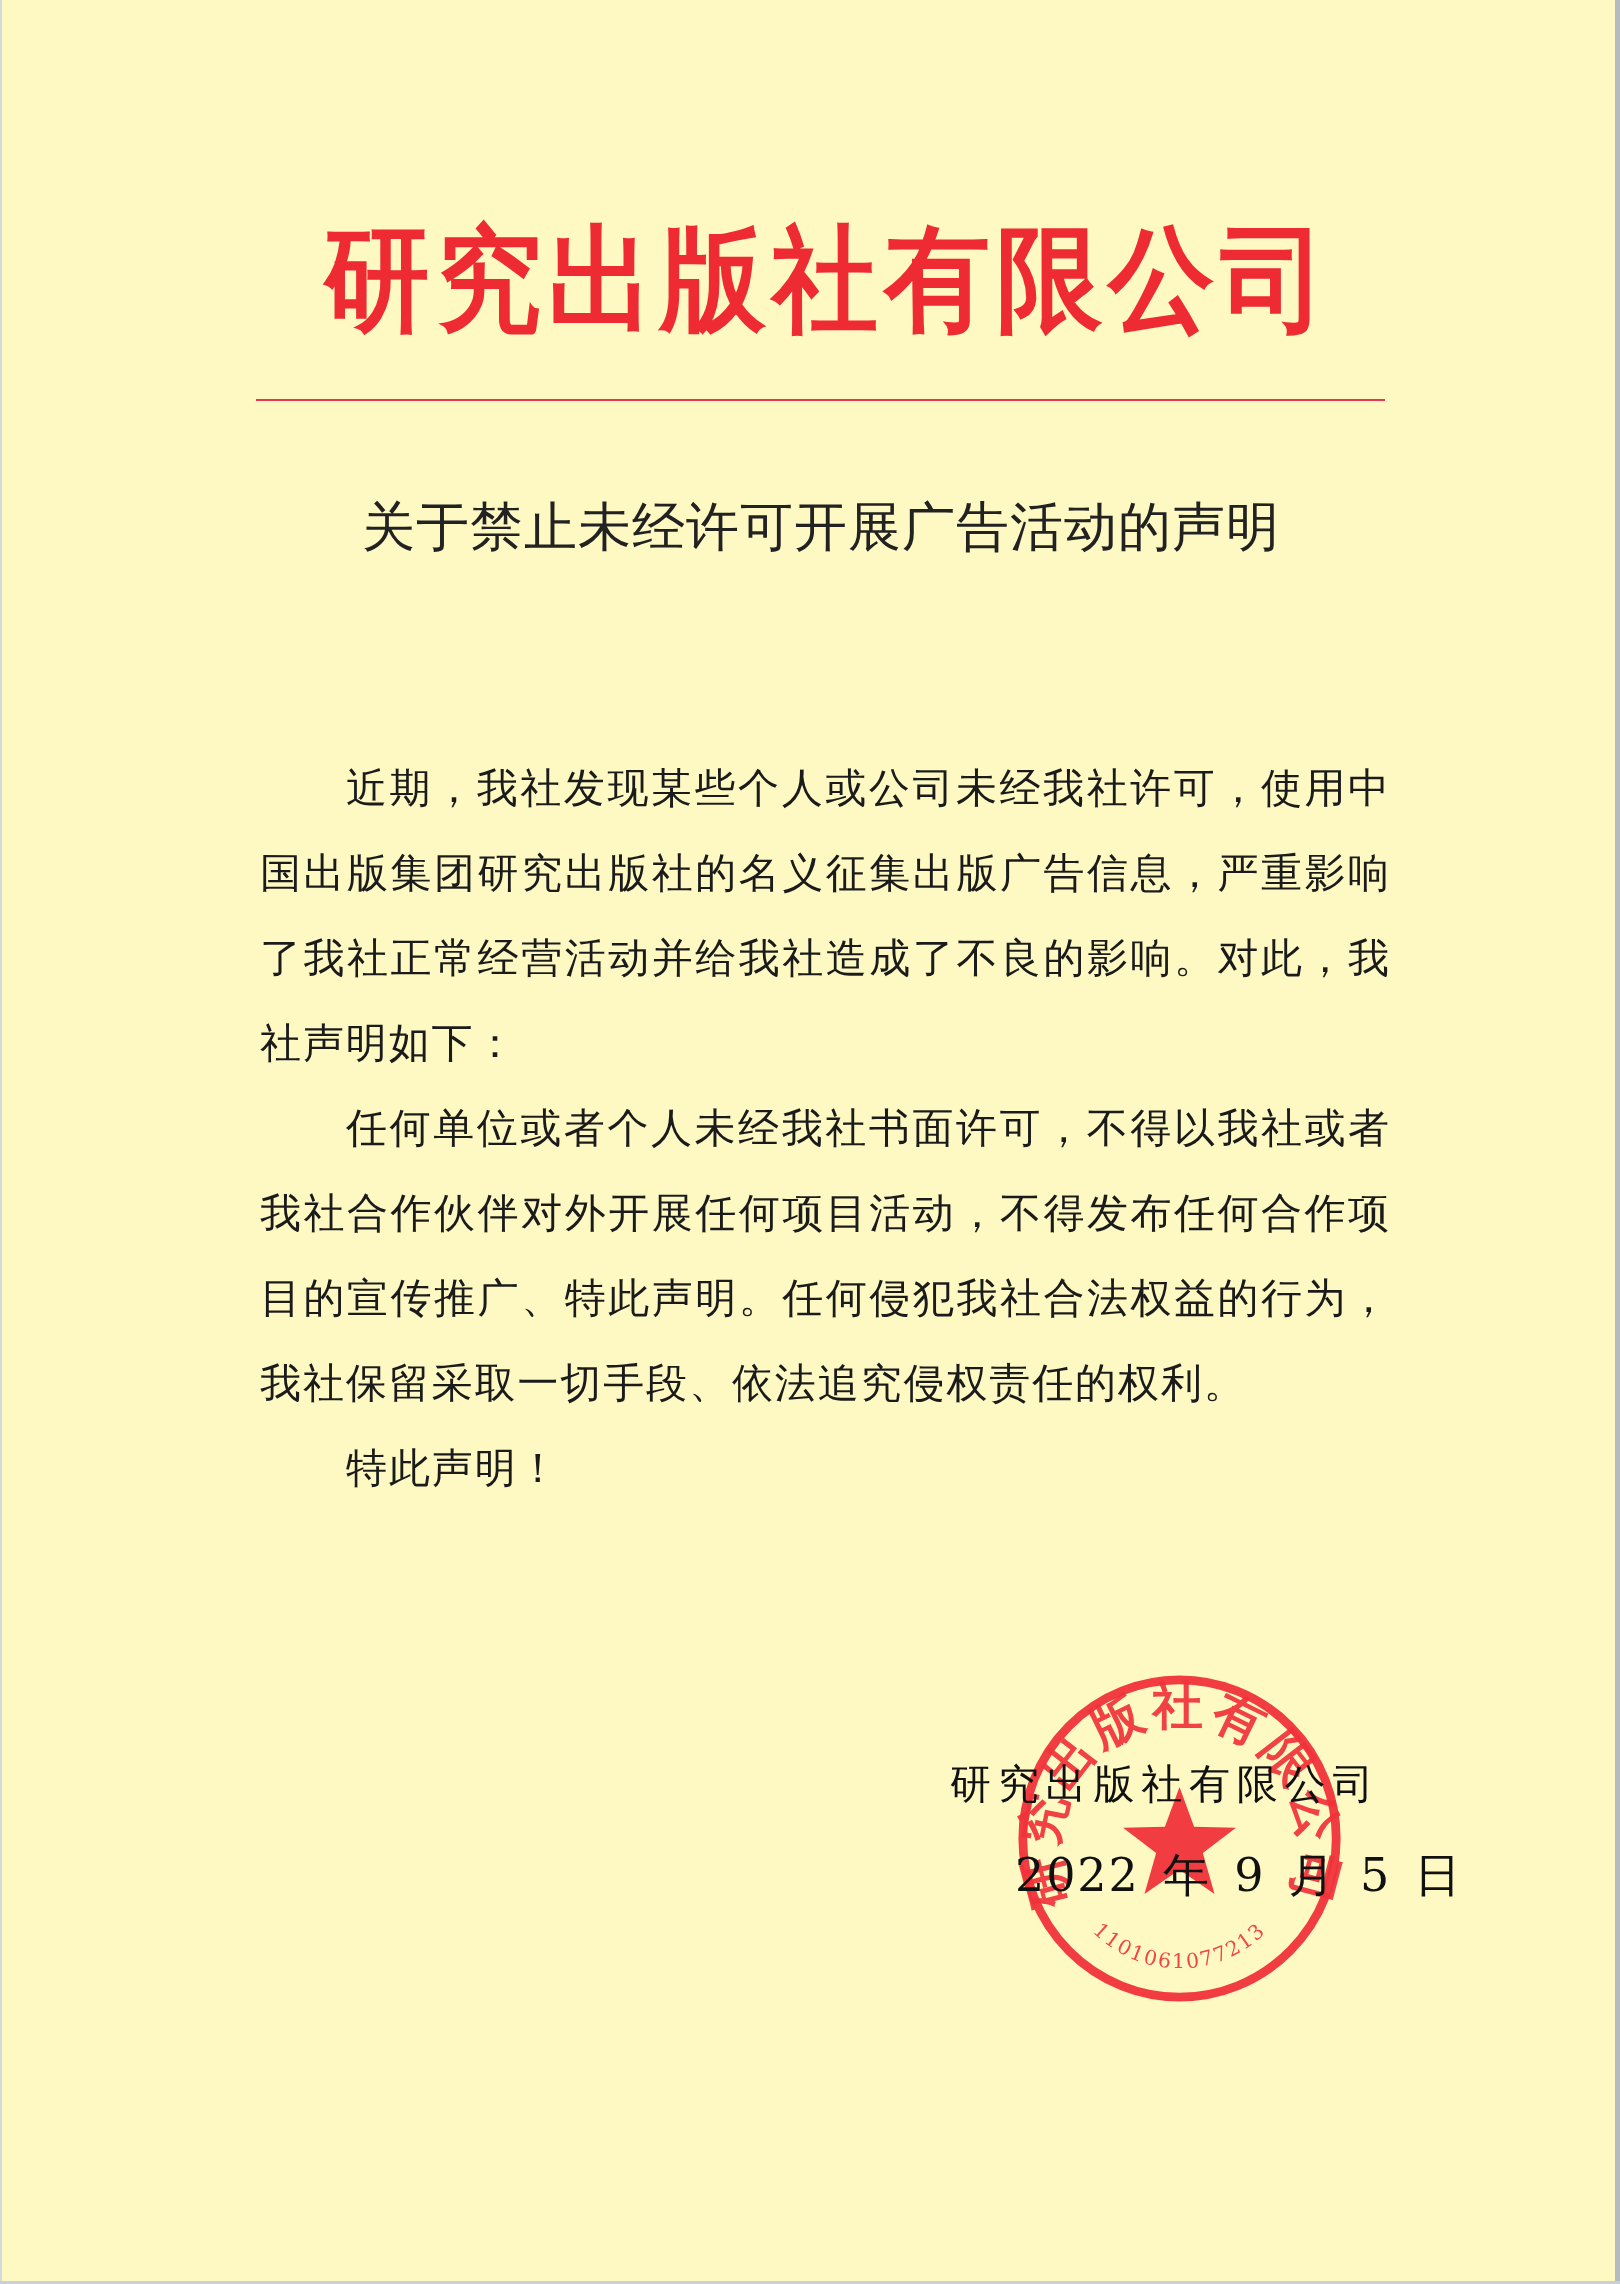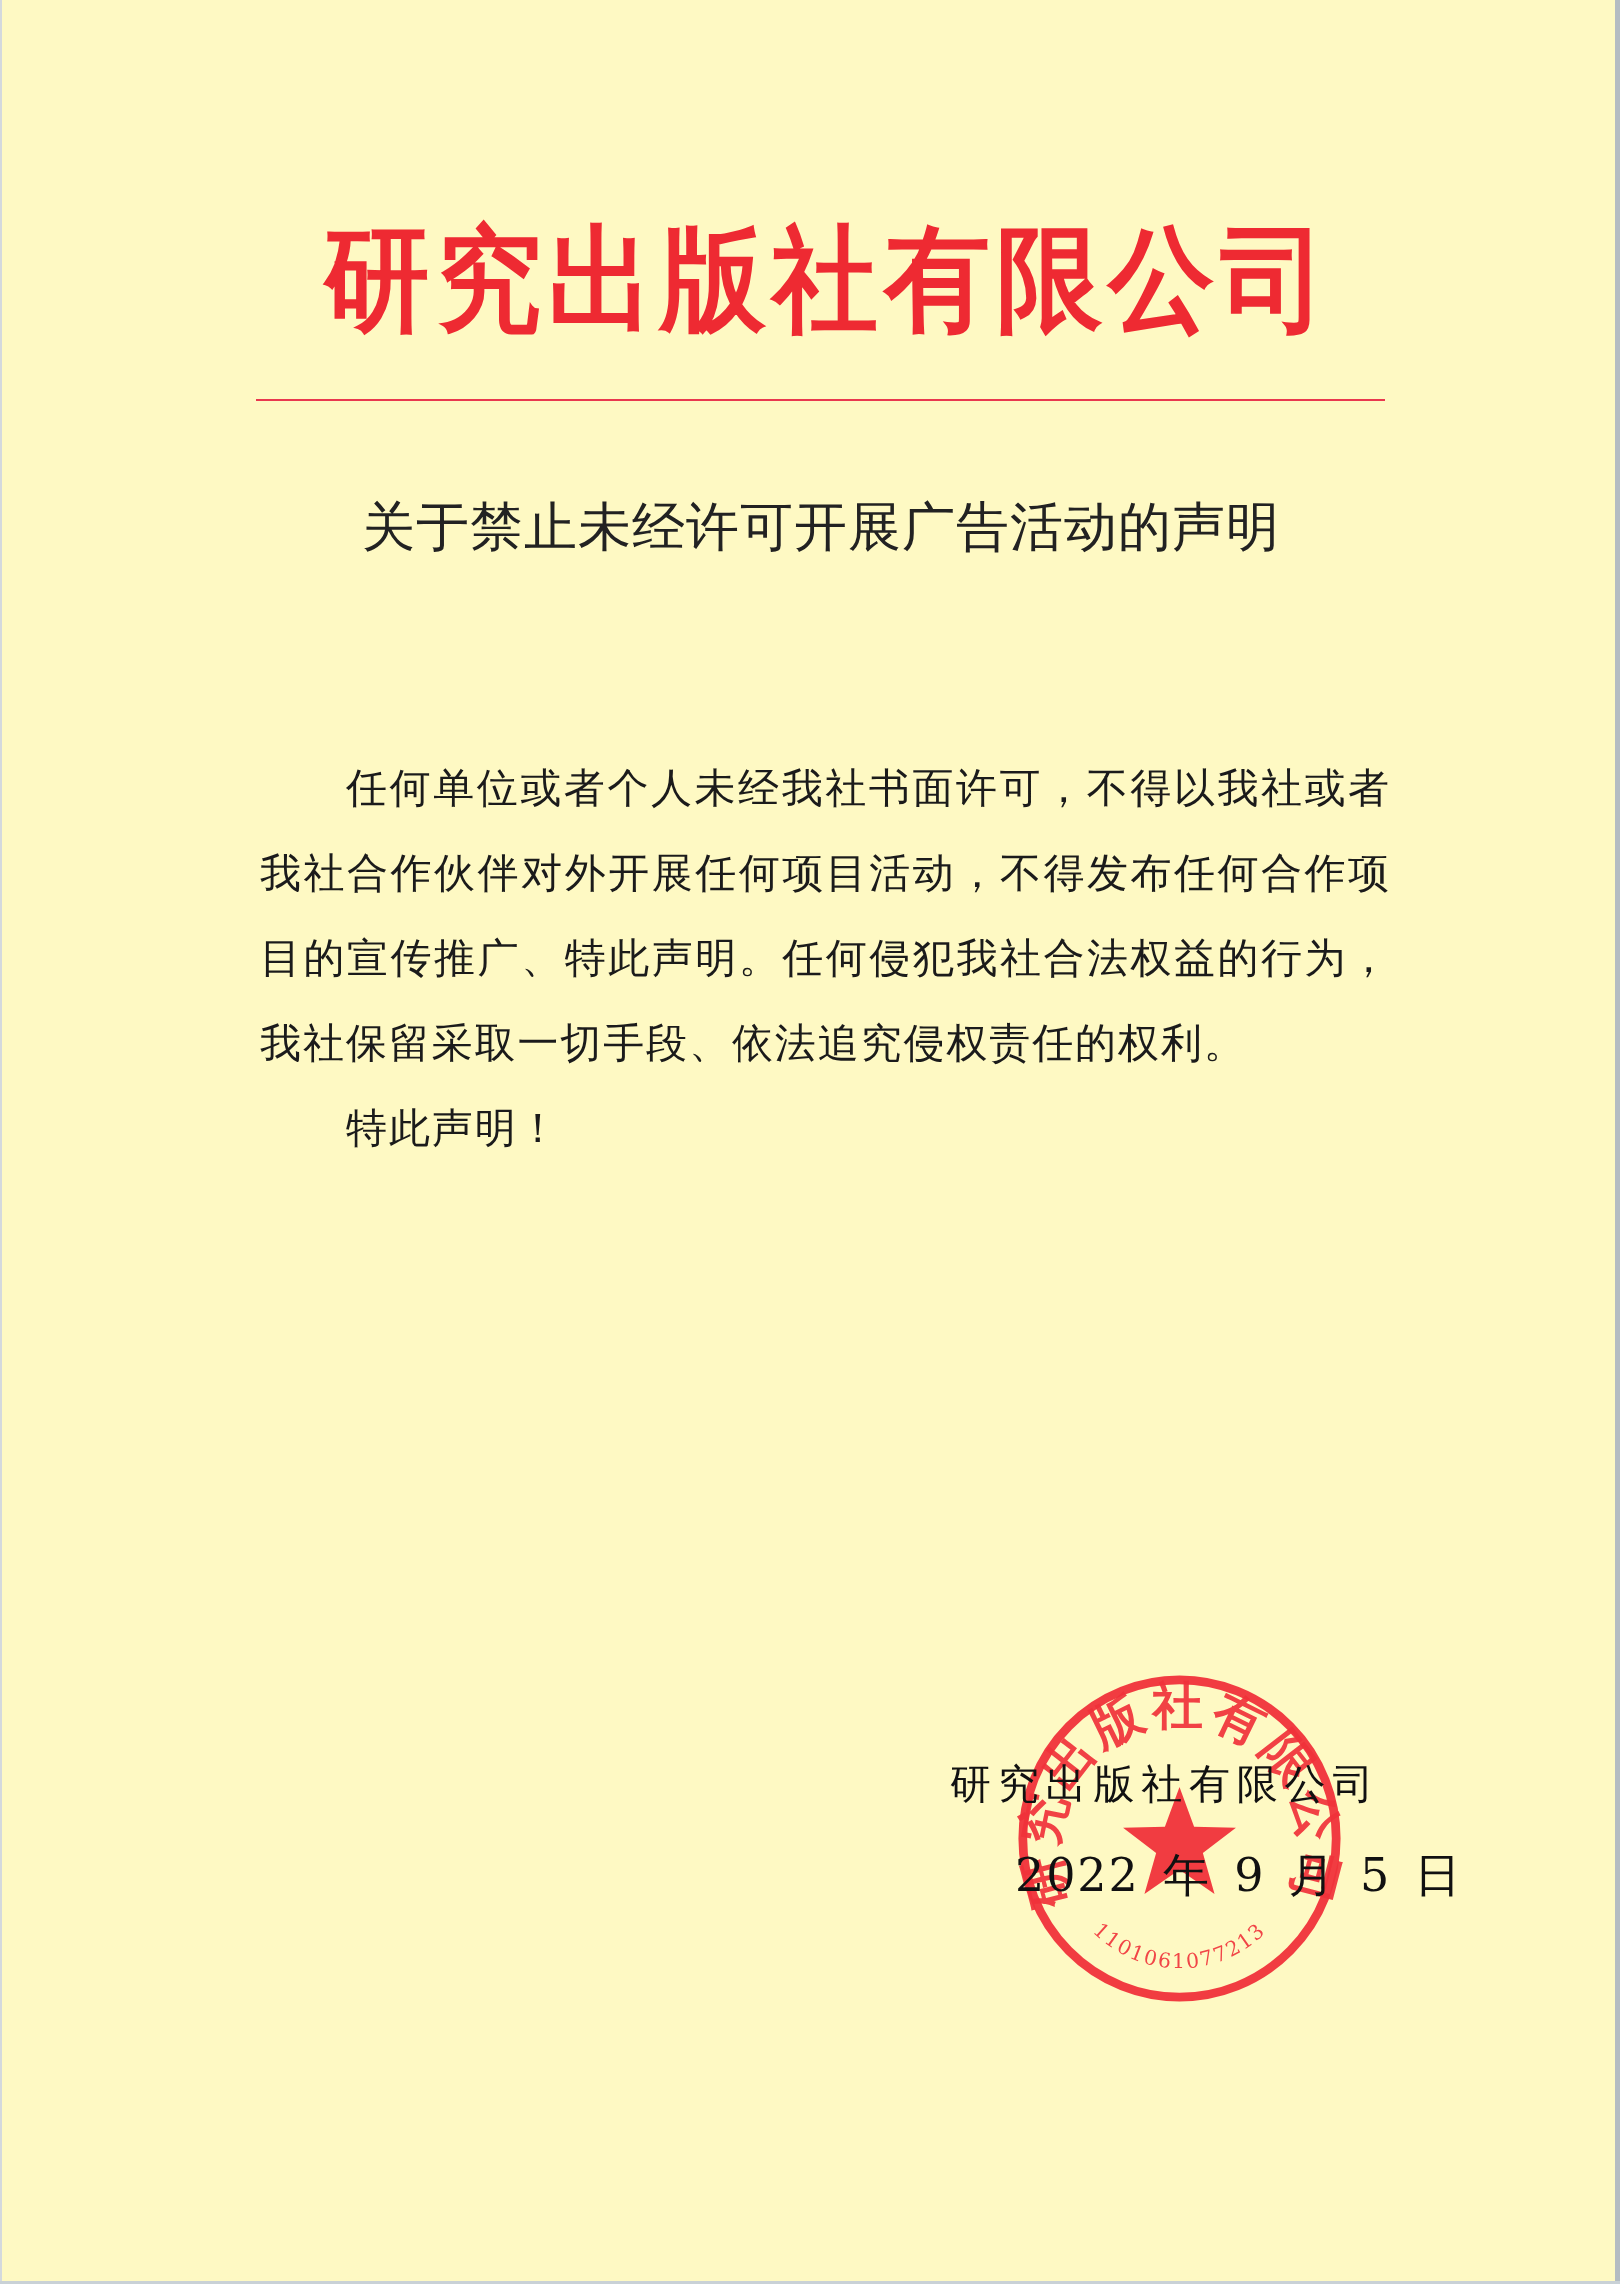--- a/index.html
+++ b/index.html
@@ -132,20 +132,21 @@
 
   <div class="letterhead">
     <span class="letterhead-inner">研究出版社有限公司</span>
   </div>
 
   <div class="red-rule"></div>
 
   <div class="doc-title">关于禁止未经许可开展广告活动的声明</div>
 
   <div class="body">
+    <p>近期，我社发现某些个人或公司未经我社许可，使用中国出版集团研究出版社的名义征集出版广告信息，严重影响了我社正常经营活动并给我社造成了不良的影响。对此，我社声明如下：</p>
     <p>任何单位或者个人未经我社书面许可，不得以我社或者我社合作伙伴对外开展任何项目活动，不得发布任何合作项目的宣传推广、特此声明。任何侵犯我社合法权益的行为，我社保留采取一切手段、依法追究侵权责任的权利。</p>
     <p>特此声明！</p>
   </div>
 
   <div class="stamp">
     <svg width="327" height="327" viewBox="0 0 672 672">
       <defs>
         <path id="ringPath" d="M 118 470 A 250 250 0 1 1 556 470" fill="none"></path>
         <path id="numPath" d="M 150 520 A 250 250 0 0 0 522 520" fill="none"></path>
       </defs>

